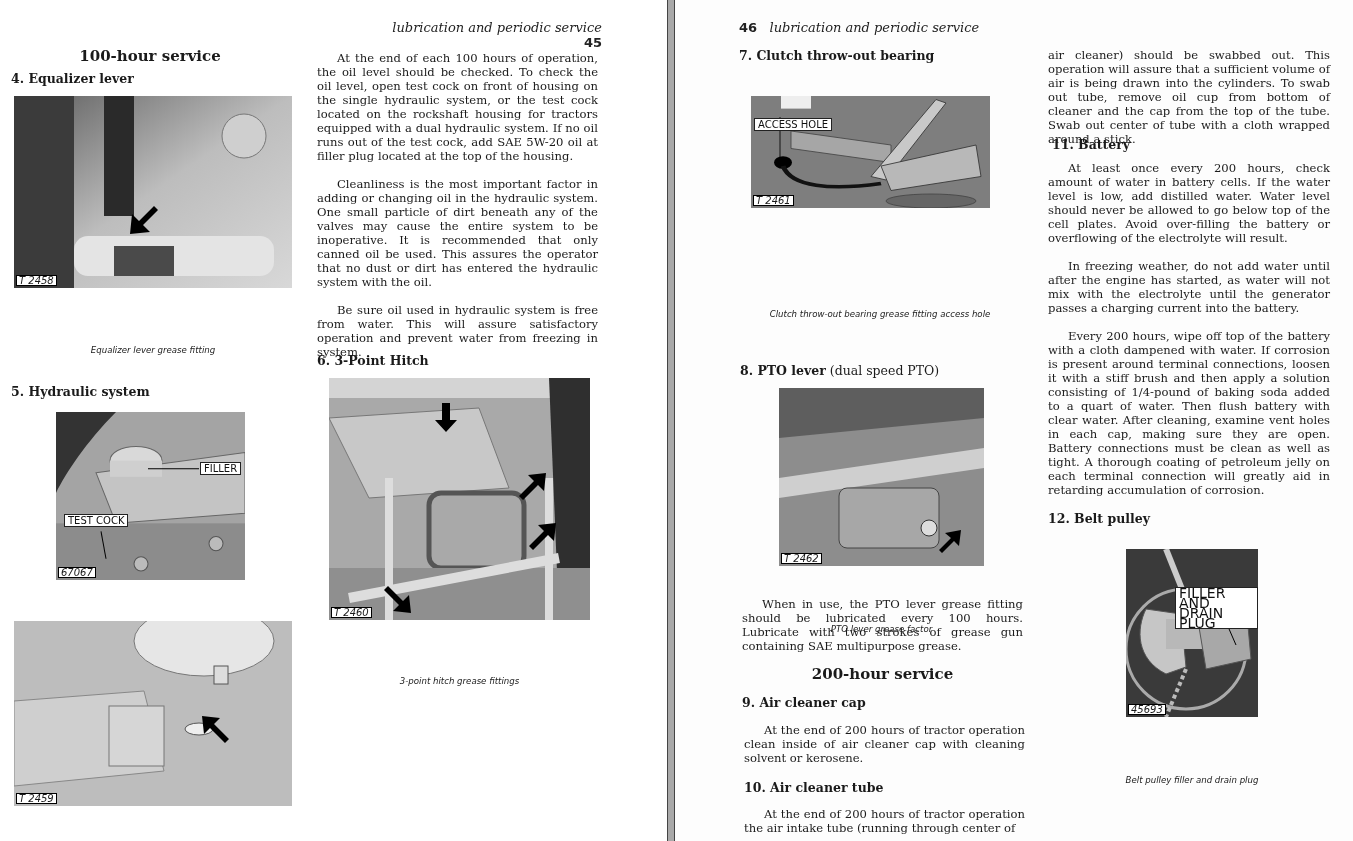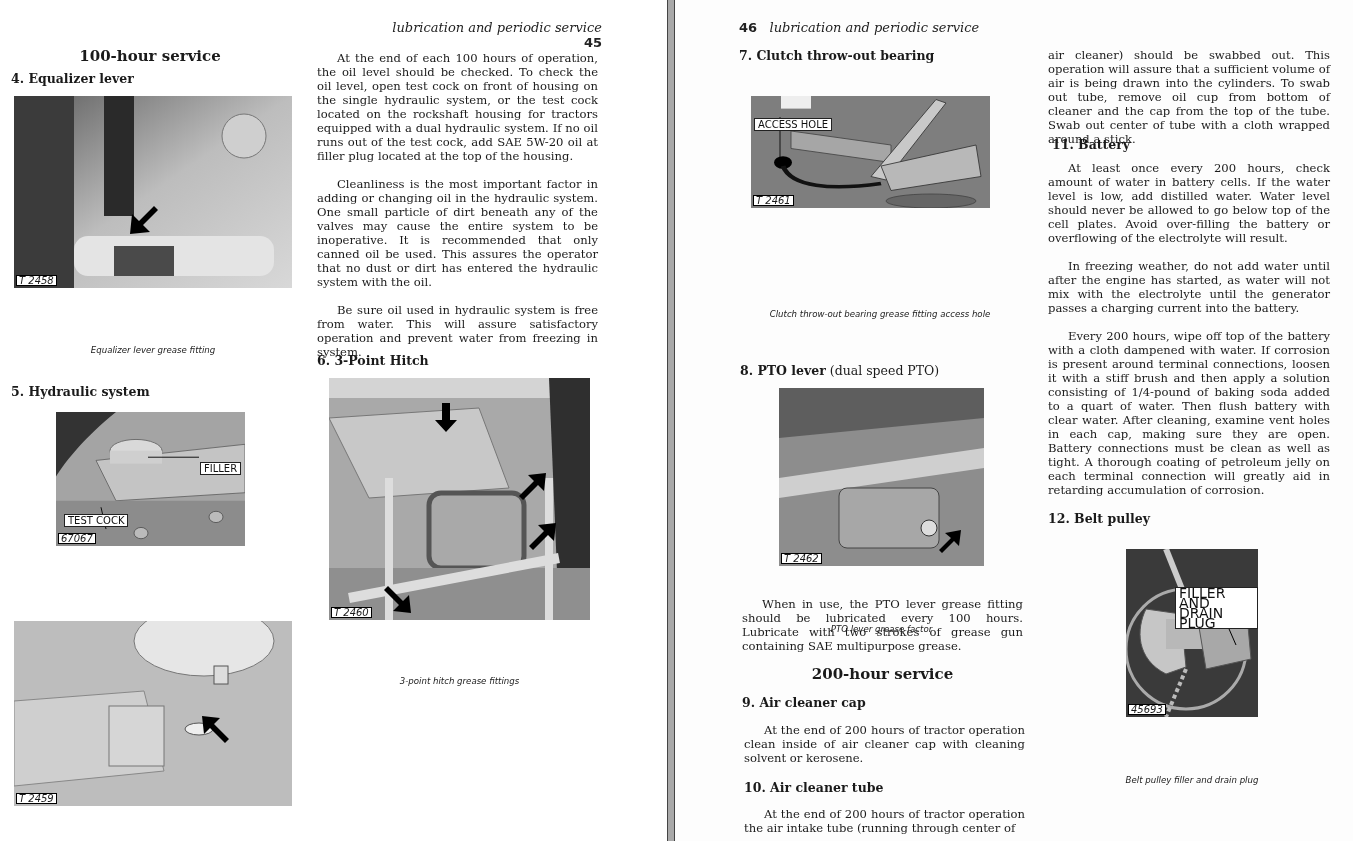--- a/index.html
+++ b/index.html
@@ -55,21 +55,21 @@
       <circle cx="230" cy="40" r="22" fill="#cfcfcf" stroke="#777"></circle>
       <path d="M140 110 L125 125 L118 118 L116 138 L136 136 L129 129 L144 114 Z" fill="#000"></path>
     </svg>
     <span class="photo-id">T 2458</span>
   </div>
   <div class="abs cap" style="left:14px; top:298px; width:278px;">Equalizer lever grease fitting</div>
 
 
   <div class="abs h" style="left:11px; top:384px;">5.  Hydraulic system</div>
 
-  <div class="photo" style="left:56px; top:412px; width:189px; height:134px;">
+  <div class="photo" style="left:56px; top:412px; width:189px; height:168px;">
     <svg viewBox="0 0 189 166" preserveAspectRatio="none">
       <rect width="189" height="166" fill="#a4a4a4"></rect>
       <path d="M0 0 L60 0 C30 30 10 60 0 80 Z" fill="#333"></path>
       <polygon points="40,60 189,40 189,100 60,110" fill="#c4c4c4" stroke="#666"></polygon>
       <ellipse cx="80" cy="48" rx="26" ry="14" fill="#d9d9d9" stroke="#666"></ellipse>
       <rect x="54" y="48" width="52" height="16" fill="#cfcfcf"></rect>
       <rect x="0" y="110" width="189" height="56" fill="#8c8c8c"></rect>
       <circle cx="85" cy="150" r="7" fill="#bbb" stroke="#555"></circle>
       <circle cx="160" cy="130" r="7" fill="#bbb" stroke="#555"></circle>
       <line x1="92" y1="56" x2="143" y2="56" stroke="#000"></line>

